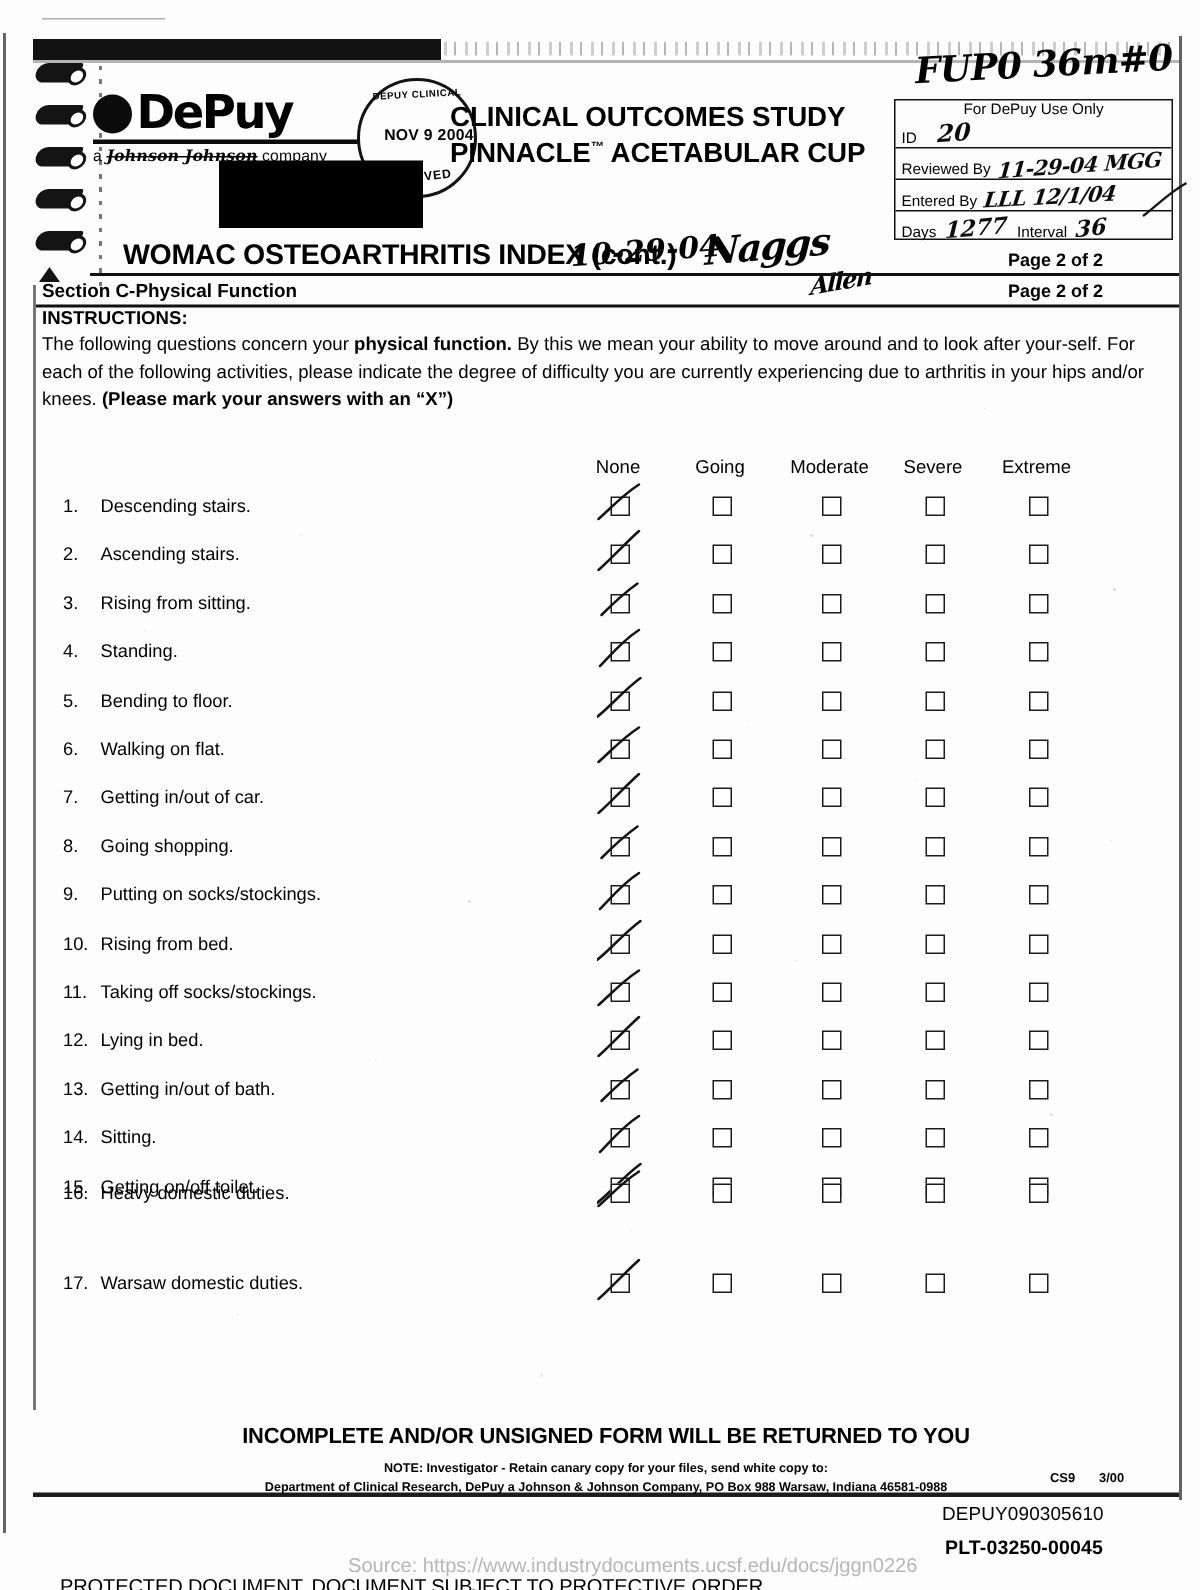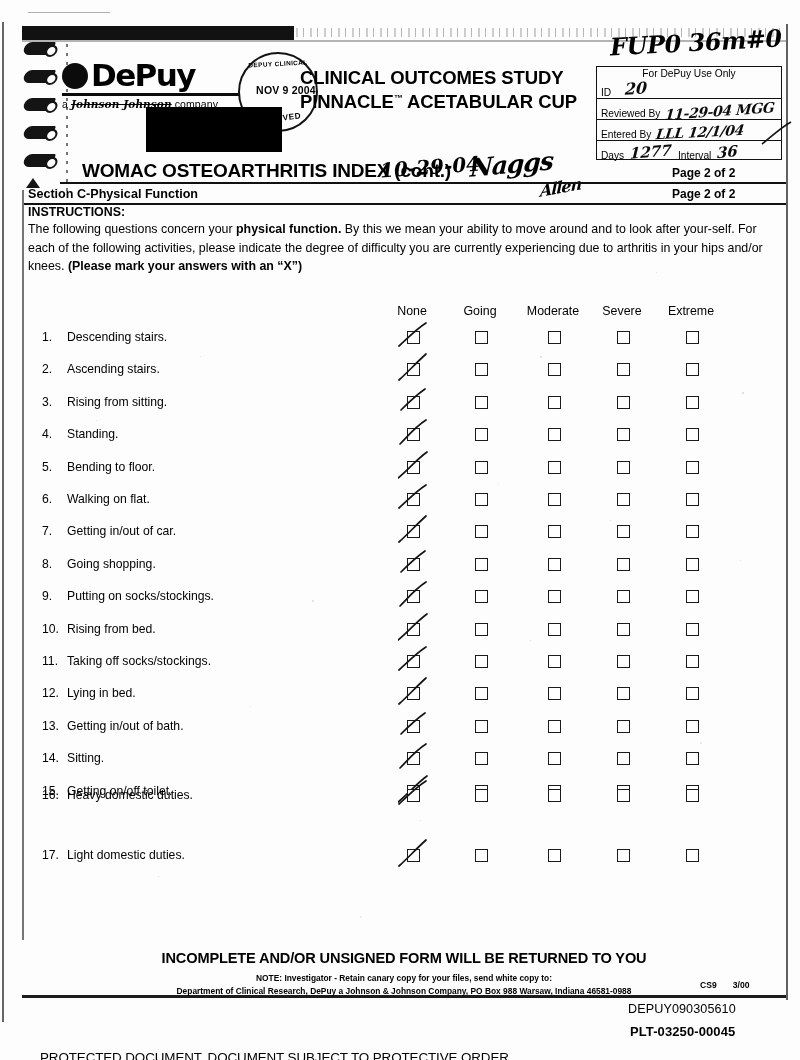--- a/index.html
+++ b/index.html
@@ -452,21 +452,21 @@
             <path d="M1 25 C8 19 17 9 28 2" stroke="#141414" stroke-width="1.7" fill="none" stroke-linecap="round"></path>
           </svg>
         </span>
         <span class="cb" style="left: 474.5px; top: 5px;"></span>
         <span class="cb" style="left: 547.5px; top: 5px;"></span>
         <span class="cb" style="left: 616.5px; top: 5px;"></span>
         <span class="cb" style="left: 685.5px; top: 5px;"></span>
       </div>
       <div class="q-row" style="top: 844.4px;">
         <span class="q-num" style="top: 4px;">17.</span>
-        <span class="q-txt" style="top: 4px;">Light domestic duties.</span>
+        <span class="q-txt" style="top: 4px;">Warsaw domestic duties.</span>
         <span class="cb" style="left: 406.5px; top: 5px;"></span>
         <span class="slash" style="left: 398px; top: -5px;">
           <svg viewBox="0 0 30 28" width="30" height="28">
             <path d="M1 27 C9 20 18 10 28 1" stroke="#141414" stroke-width="1.7" fill="none" stroke-linecap="round"></path>
           </svg>
         </span>
         <span class="cb" style="left: 474.5px; top: 5px;"></span>
         <span class="cb" style="left: 547.5px; top: 5px;"></span>
         <span class="cb" style="left: 616.5px; top: 5px;"></span>
         <span class="cb" style="left: 685.5px; top: 5px;"></span>
@@ -479,20 +479,21 @@
     <div class="foot-note2">Department of Clinical Research, DePuy a Johnson &amp; Johnson Company, PO Box 988 Warsaw, Indiana 46581-0988</div>
   </div>
   <div class="foot-code">
     <span>CS9</span>
     <span>3/00</span>
   </div>
 
   <div class="protected">PROTECTED DOCUMENT. DOCUMENT SUBJECT TO PROTECTIVE ORDER.</div>
   <div class="bates1">DEPUY090305610</div>
   <div class="bates2">PLT-03250-00045</div>
+  <div class="src">Source: https://www.industrydocuments.ucsf.edu/docs/jggn0226</div>
 
 <div class="speck" style="left: 300px; top: 232px; width: 2px; height: 2px; opacity: 0.5;"></div>
     <div class="speck" style="left: 656px; top: 272px; width: 1.3px; height: 1.3px; opacity: 0.6;"></div>
     <div class="speck" style="left: 200px; top: 356px; width: 1.3px; height: 1.3px; opacity: 0.7;"></div>
     <div class="speck" style="left: 742px; top: 392px; width: 2px; height: 2px; opacity: 0.8;"></div>
     <div class="speck" style="left: 498px; top: 484px; width: 1.3px; height: 1.3px; opacity: 0.5;"></div>
     <div class="speck" style="left: 610px; top: 520px; width: 1.3px; height: 1.3px; opacity: 0.6;"></div>
     <div class="speck" style="left: 312px; top: 600px; width: 2px; height: 2px; opacity: 0.7;"></div>
     <div class="speck" style="left: 530px; top: 640px; width: 1.3px; height: 1.3px; opacity: 0.8;"></div>
     <div class="speck" style="left: 250px; top: 706px; width: 1.3px; height: 1.3px; opacity: 0.5;"></div>

